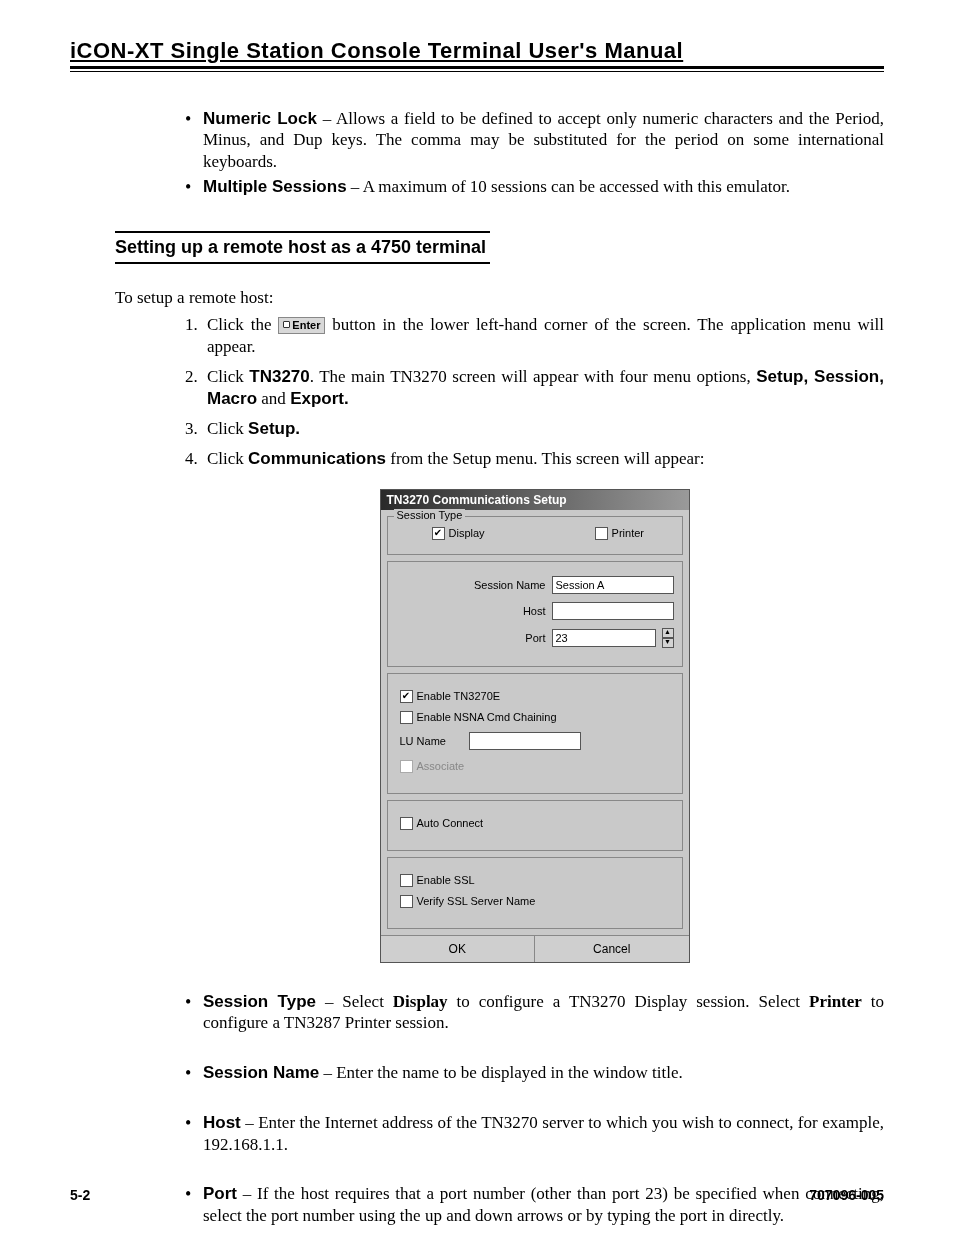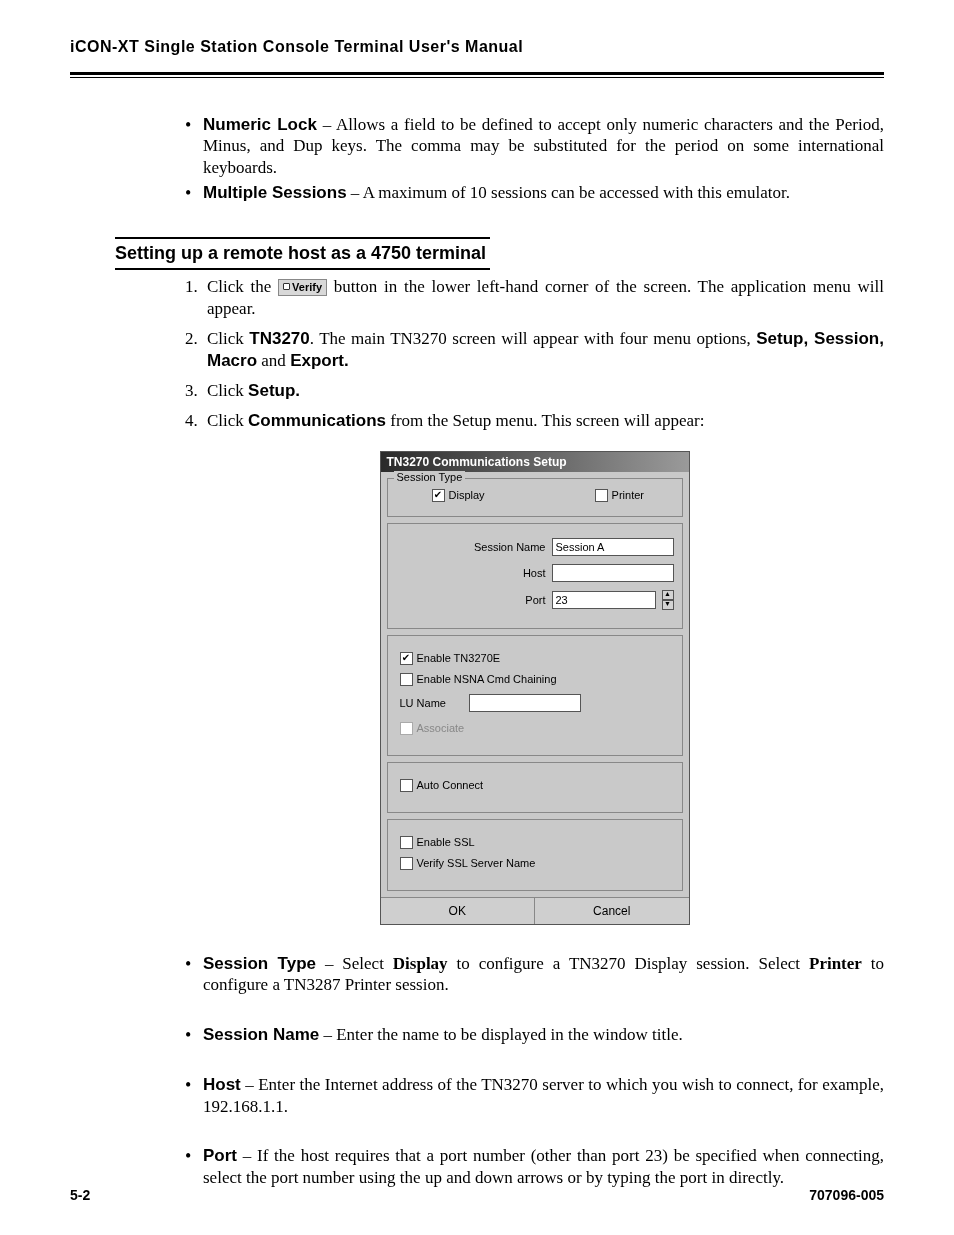--- a/index.html
+++ b/index.html
@@ -12,23 +12,24 @@
   .page {
     width: 954px;
     height: 1235px;
     box-sizing: border-box;
     padding: 38px 70px 30px 70px;
     position: relative;
   }
   .header-title {
     font-family: Arial, Helvetica, sans-serif;
     font-weight: bold;
-    font-size: 16px;
+    font-size: 22px;
     letter-spacing: 0.5px;
-    padding-bottom: 16px;
+    padding-bottom: 2px;
+    text-decoration: underline;
   }
   .header-rule {
     border: none;
     border-top: 3px solid #000;
     margin: 0 0 2px 0;
   }
   .header-rule.thin {
     border-top: 1px solid #000;
     margin: 0;
   }
@@ -273,24 +274,25 @@
       <li>
         <span class="bold-sans">Numeric Lock</span><span> – Allows a field to be defined to accept only numeric characters and the Period, Minus, and Dup keys. The comma may be substituted for the period on some international keyboards.</span>
       </li>
       <li>
         <span class="bold-sans">Multiple Sessions</span><span> – A maximum of 10 sessions can be accessed with this emulator.</span>
       </li>
     </ul>
 
     <div class="section-heading">Setting up a remote host as a 4750 terminal</div>
 
+    <div class="intro-line">To setup a remote host:</div>
 
     <ol class="steps">
       <li>
-        <span>Click the </span><span class="start-btn"><span class="start-dot"></span><span>Verify</span></span><span> button in the lower left-hand corner of the screen. The application menu will appear.</span>
+        <span>Click the </span><span class="start-btn"><span class="start-dot"></span><span>Enter</span></span><span> button in the lower left-hand corner of the screen. The application menu will appear.</span>
       </li>
       <li>
         <span>Click </span><span class="bold-sans">TN3270</span><span>. The main TN3270 screen will appear with four menu options, </span><span class="bold-sans">Setup, Session, Macro</span><span> and </span><span class="bold-sans">Export.</span>
       </li>
       <li>
         <span>Click </span><span class="bold-sans">Setup.</span>
       </li>
       <li>
         <span>Click </span><span class="bold-sans">Communications</span><span> from the Setup menu. This screen will appear:</span>
       </li>

